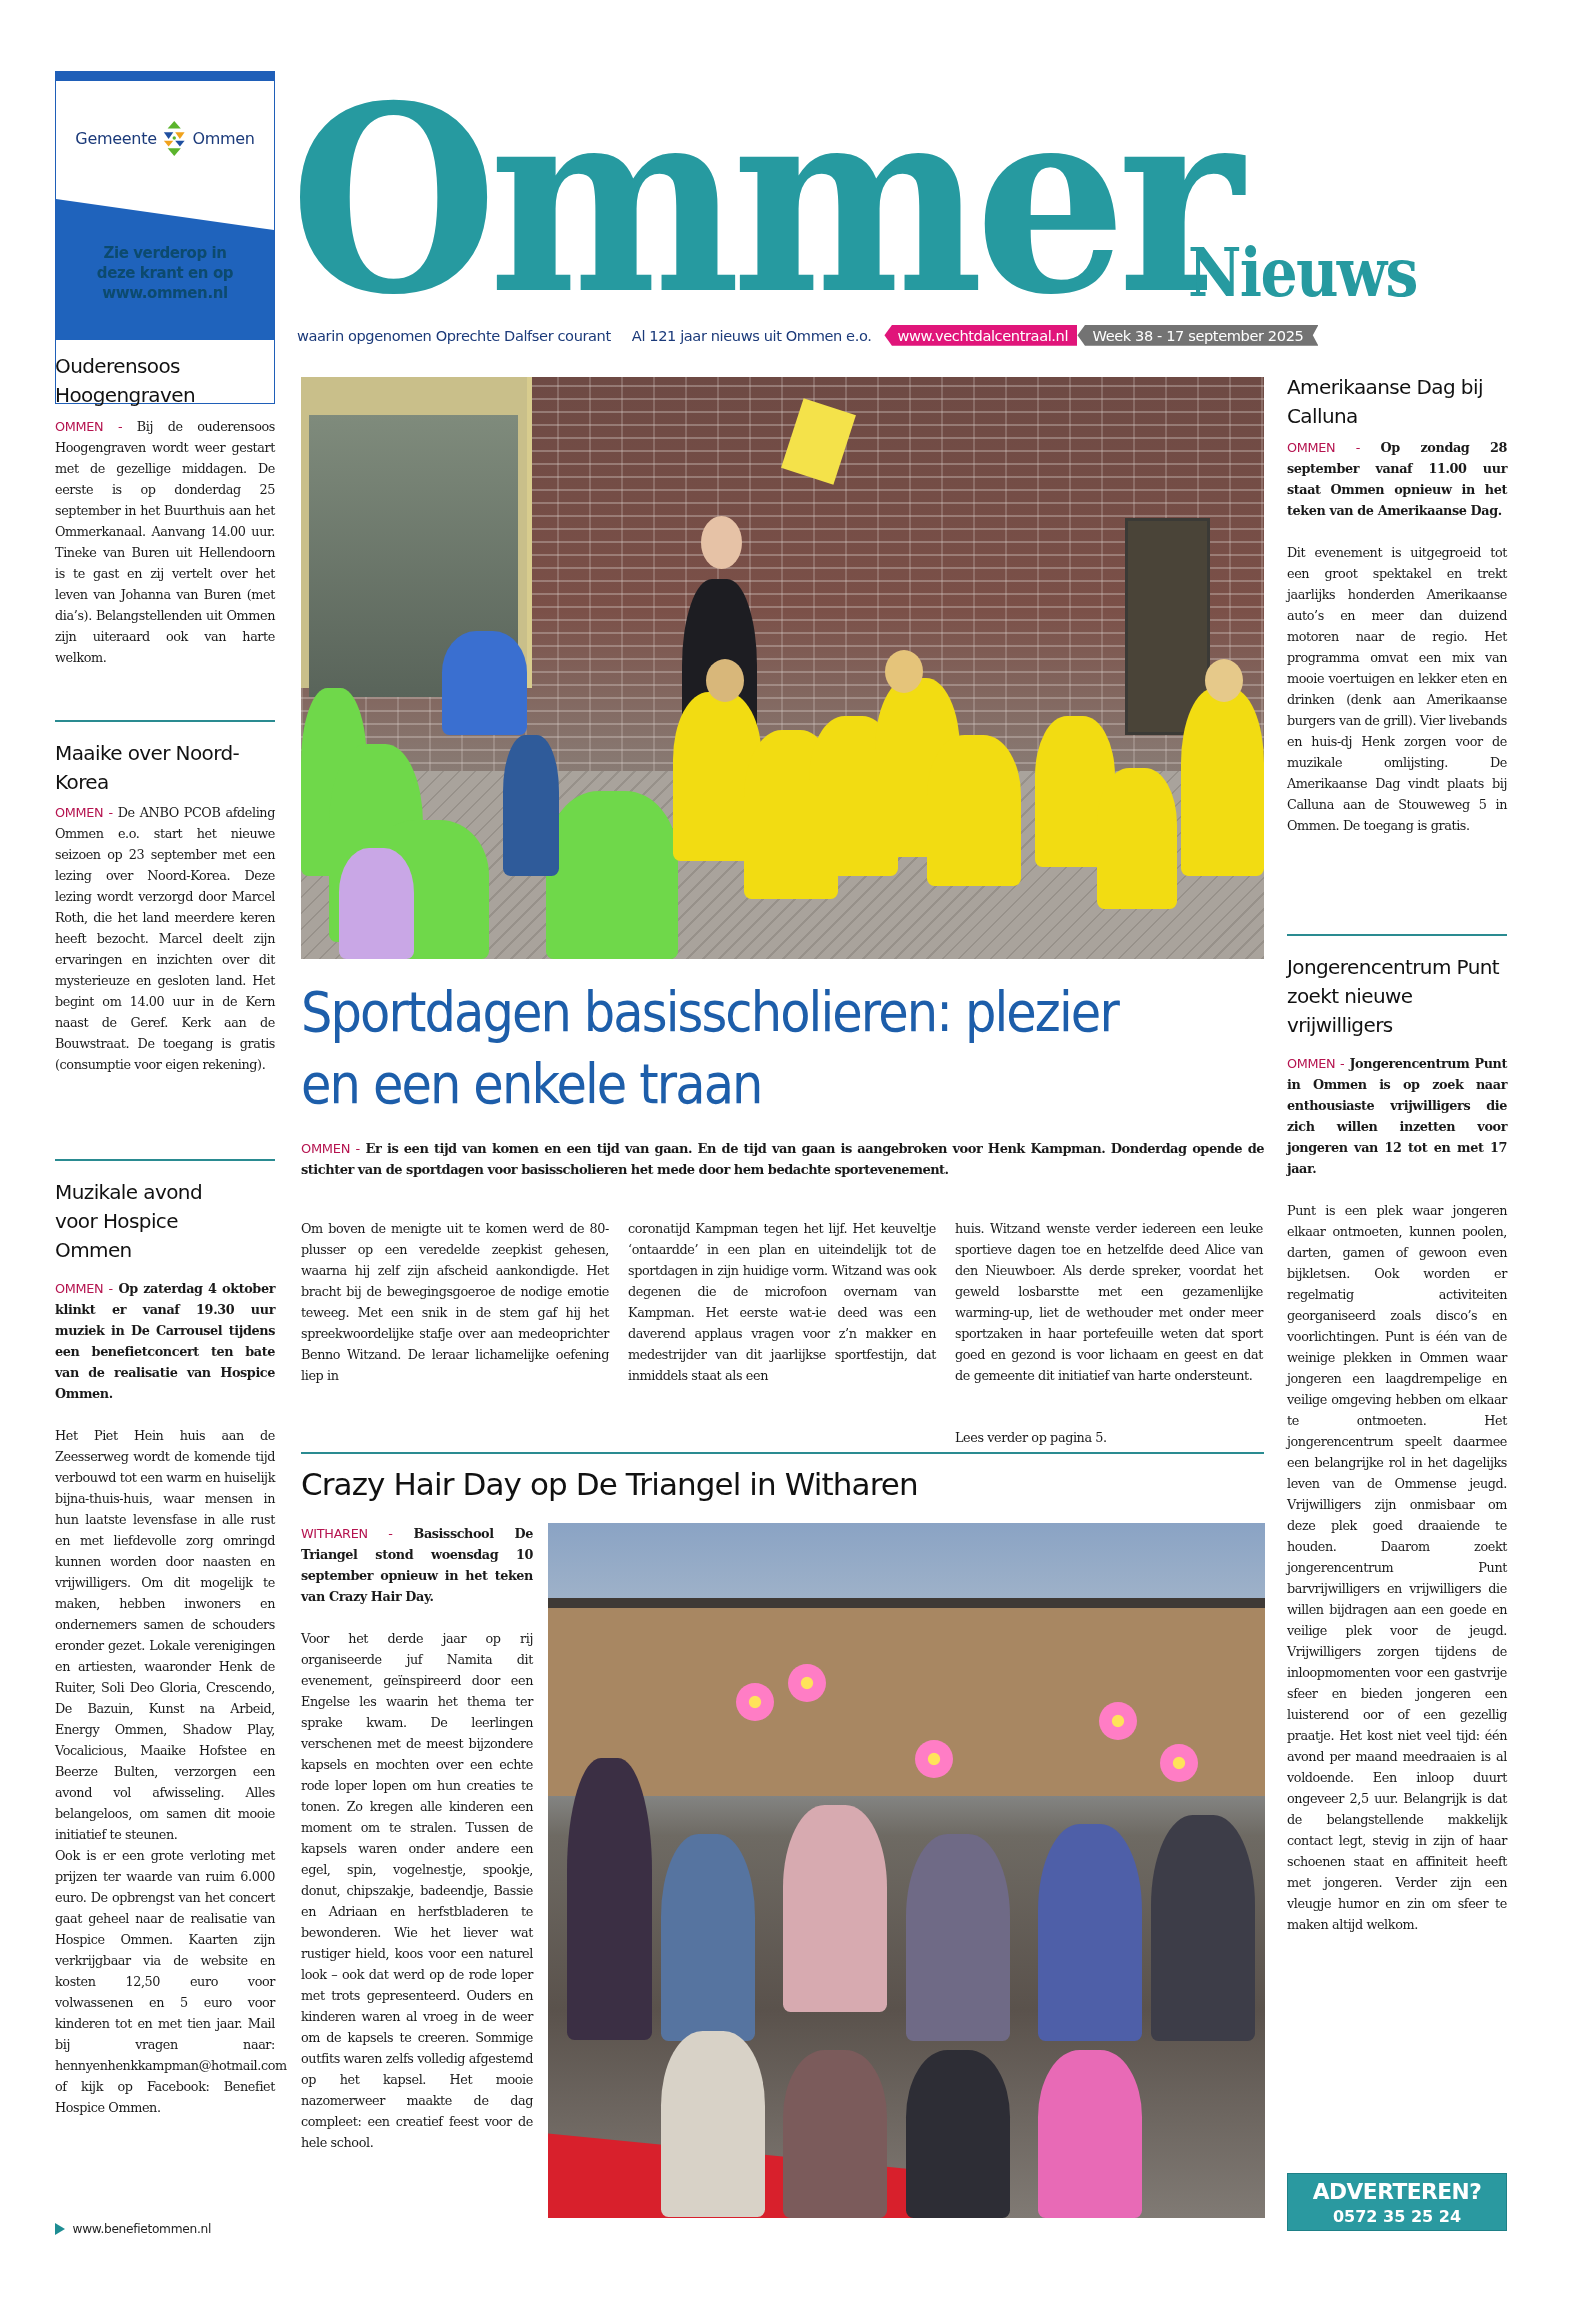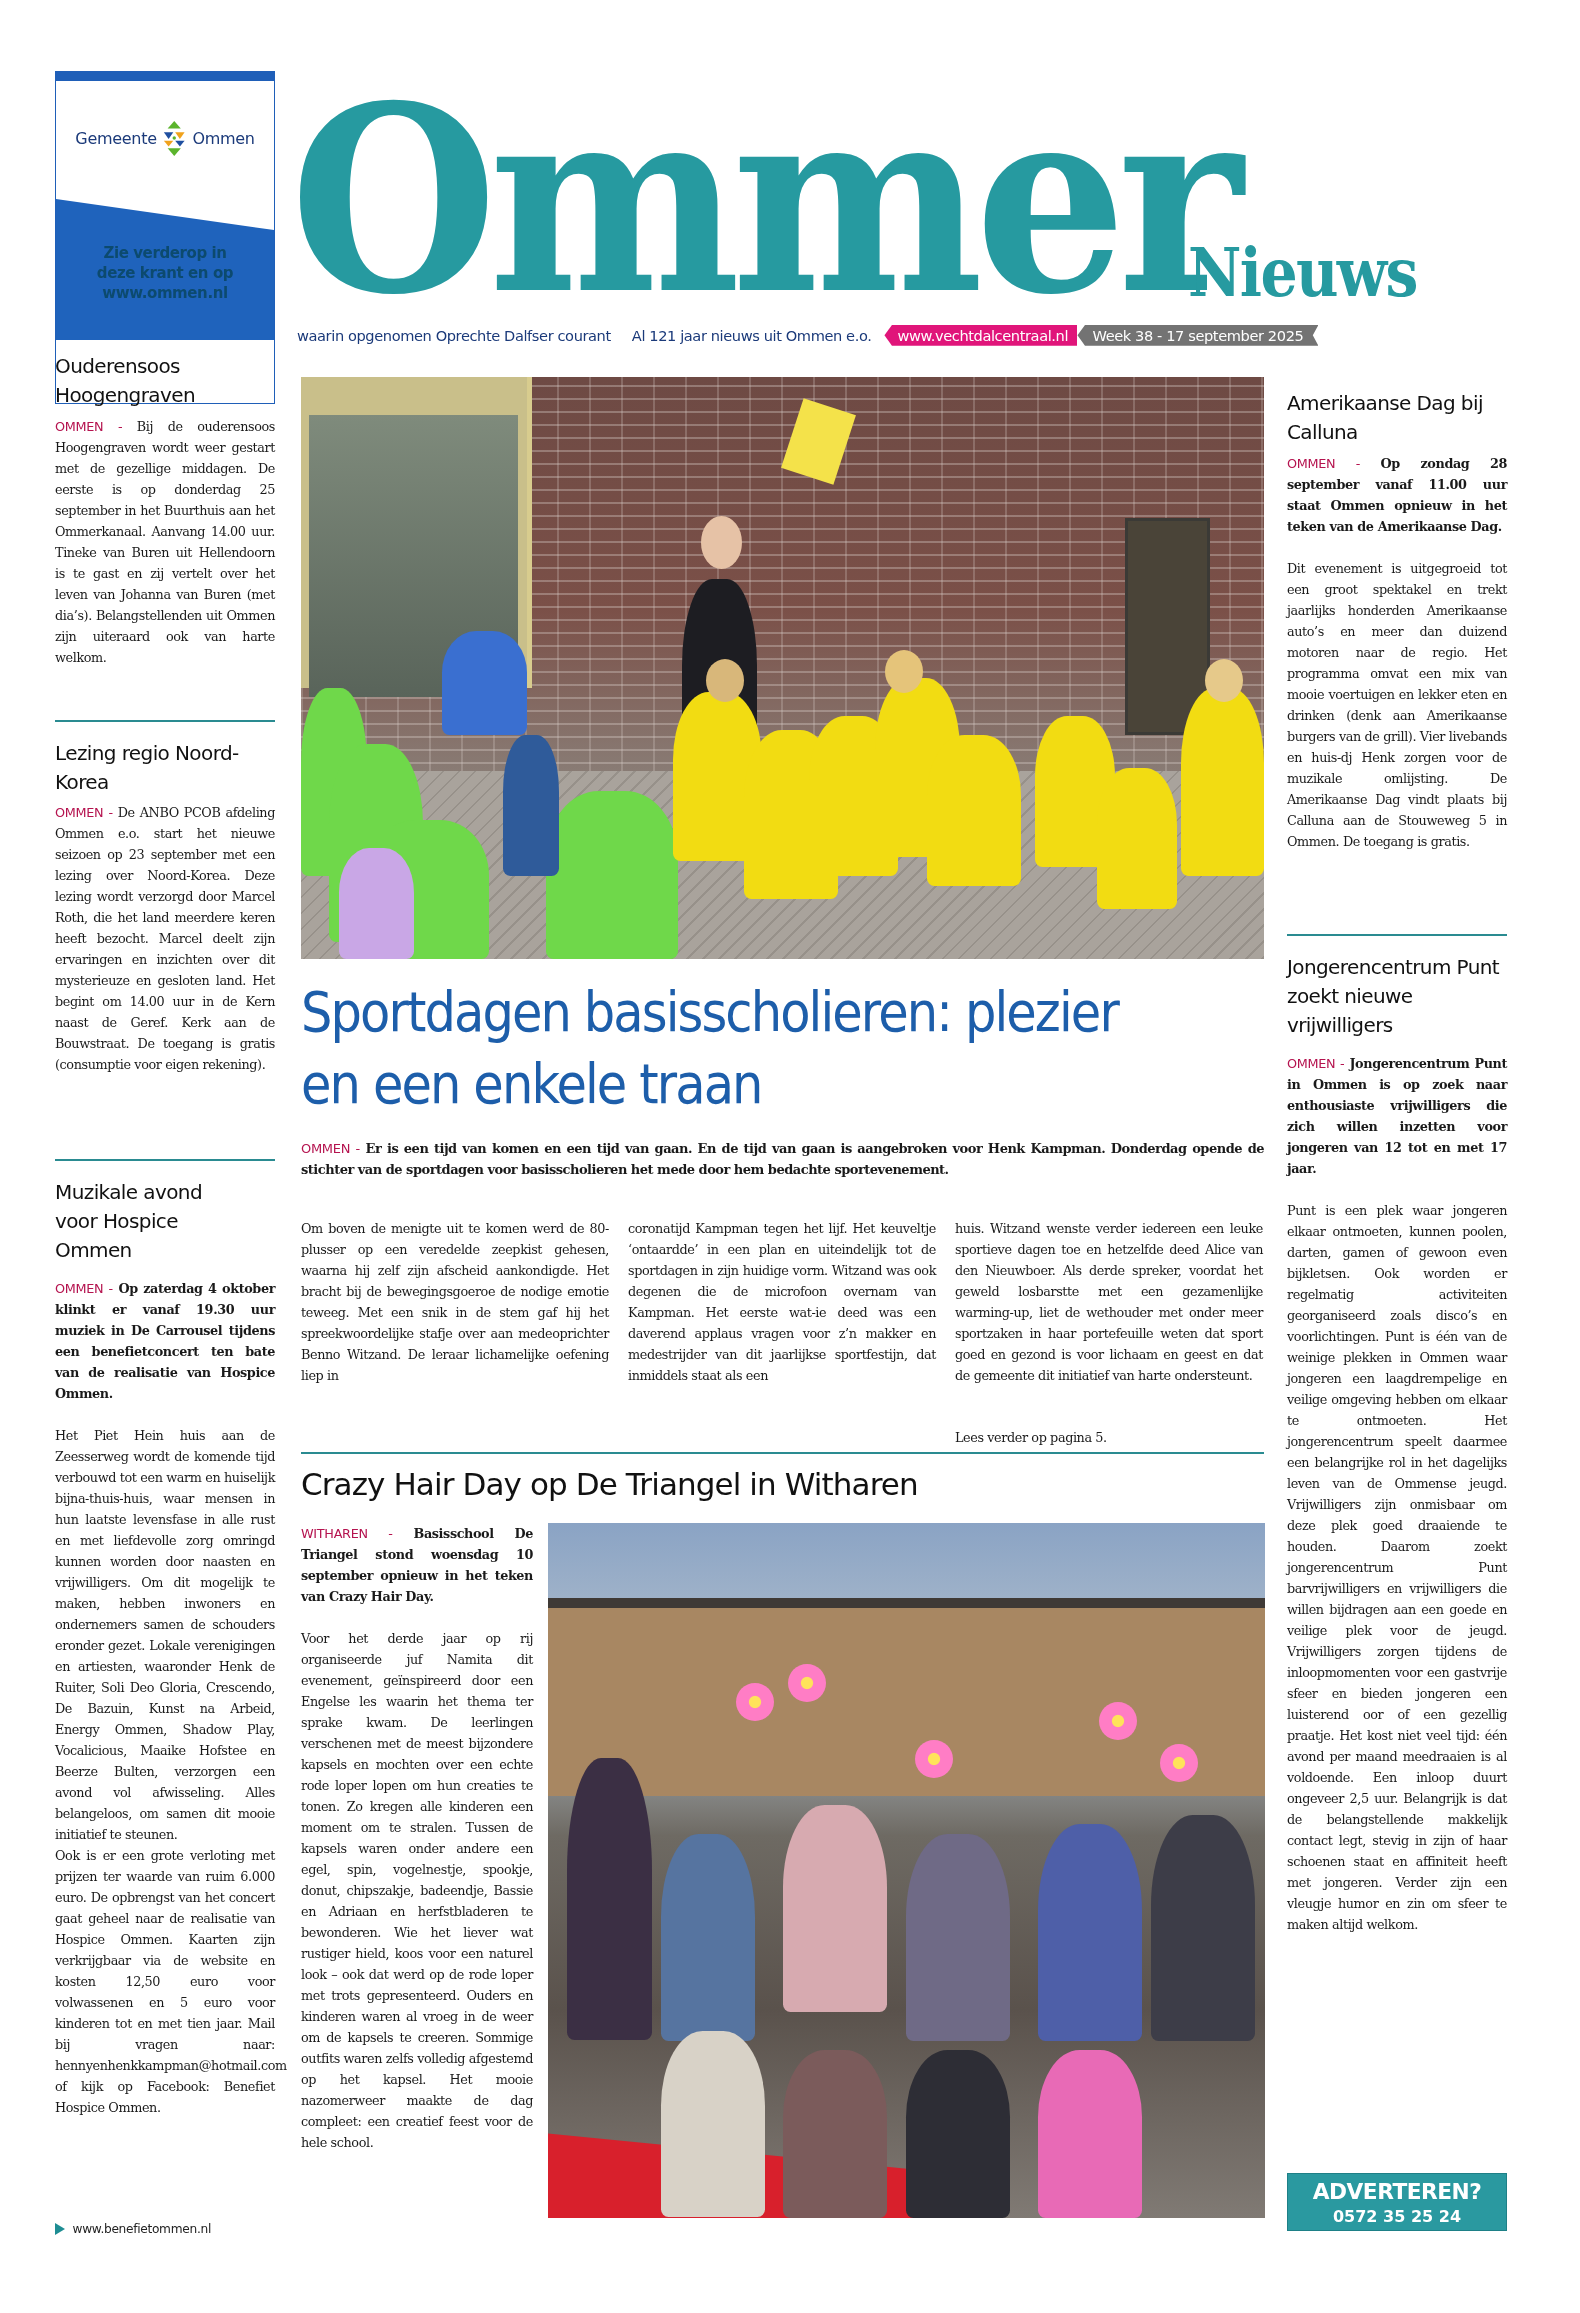--- a/index.html
+++ b/index.html
@@ -111,21 +111,21 @@
   <span class="pill-week">Week 38 - 17 september 2025</span>
 </div>
 
 <div class="col col-left" style="top:352px;">
   <div class="side-h">Ouderensoos Hoogengraven</div>
   <p class="body" style="margin-top:5.6px;"><span class="kicker">OMMEN -</span> <span>Bij de ouderensoos Hoogengraven wordt weer gestart met de gezellige middagen. De eerste is op donderdag 25 september in het Buurthuis aan het Ommerkanaal. Aanvang 14.00 uur. Tineke van Buren uit Hellendoorn is te gast en zij vertelt over het leven van Johanna van Buren (met dia’s). Belangstellenden uit Ommen zijn uiteraard ook van harte welkom.</span></p>
 </div>
 
 <div class="col col-left" style="top:720px;">
   <div class="rule"></div>
-  <div class="side-h" style="margin-top:17px;">Lezing regio Noord-Korea</div>
+  <div class="side-h" style="margin-top:17px;">Maaike over Noord-Korea</div>
   <p class="body" style="margin-top:5.6px;"><span class="kicker">OMMEN -</span> <span>De ANBO PCOB afdeling Ommen e.o. start het nieuwe seizoen op 23 september met een lezing over Noord-Korea. Deze lezing wordt verzorgd door Marcel Roth, die het land meerdere keren heeft bezocht. Marcel deelt zijn ervaringen en inzichten over dit mysterieuze en gesloten land. Het begint om 14.00 uur in de Kern naast de Geref. Kerk aan de Bouwstraat. De toegang is gratis (consumptie voor eigen rekening).</span></p>
 </div>
 
 <div class="col col-left" style="top:1159px;">
   <div class="rule"></div>
   <div class="side-h" style="margin-top:17px; width:188px;">Muzikale avond voor Hospice Ommen</div>
   <p class="body" style="margin-top:13px; font-weight:bold;"><span class="kicker">OMMEN -</span> <span>Op zaterdag 4 oktober klinkt er vanaf 19.30 uur muziek in De Carrousel tijdens een benefietconcert ten bate van de realisatie van Hospice Ommen.</span></p>
   <div class="para-gap"></div>
   <p class="body">Het Piet Hein huis aan de Zeesserweg wordt de komende tijd verbouwd tot een warm en huiselijk bijna-thuis-huis, waar mensen in hun laatste levensfase in alle rust en met liefdevolle zorg omringd kunnen worden door naasten en vrijwilligers. Om dit mogelijk te maken, hebben inwoners en ondernemers samen de schouders eronder gezet. Lokale verenigingen en artiesten, waaronder Henk de Ruiter, Soli Deo Gloria, Crescendo, De Bazuin, Kunst na Arbeid, Energy Ommen, Shadow Play, Vocalicious, Maaike Hofstee en Beerze Bulten, verzorgen een avond vol afwisseling. Alles belangeloos, om samen dit mooie initiatief te steunen.</p>
   <p class="body">Ook is er een grote verloting met prijzen ter waarde van ruim 6.000 euro. De opbrengst van het concert gaat geheel naar de realisatie van Hospice Ommen. Kaarten zijn verkrijgbaar via de website en kosten 12,50 euro voor volwassenen en 5 euro voor kinderen tot en met tien jaar. Mail bij vragen naar: hennyenhenkkampman@hotmail.com of kijk op Facebook: Benefiet Hospice Ommen.</p>
@@ -203,21 +203,21 @@
   <div class="kid" style="left:235px;top:282px;width:104px;height:207px;background:#d7aab0;"></div>
   <div class="kid" style="left:358px;top:311px;width:104px;height:207px;background:#6f6a86;"></div>
   <div class="kid" style="left:490px;top:301px;width:104px;height:217px;background:#4e5fa8;"></div>
   <div class="kid" style="left:603px;top:292px;width:104px;height:226px;background:#3d3d48;"></div>
   <div class="kid" style="left:113px;top:508px;width:104px;height:186px;background:#d8d2c7;"></div>
   <div class="kid" style="left:235px;top:527px;width:104px;height:168px;background:#7b5b5b;"></div>
   <div class="kid" style="left:358px;top:527px;width:104px;height:168px;background:#2d2d35;"></div>
   <div class="kid" style="left:490px;top:527px;width:104px;height:168px;background:#e86ab6;"></div>
 </div>
 
-<div class="col col-right" style="top:373px;margin-top:16px;">
+<div class="col col-right" style="top:373px;">
   <div class="side-h">Amerikaanse Dag bij Calluna</div>
   <p class="body" style="margin-top:5.6px; font-weight:bold;"><span class="kicker">OMMEN -</span> <span>Op zondag 28 september vanaf 11.00 uur staat Ommen opnieuw in het teken van de Amerikaanse Dag.</span></p>
   <div class="para-gap"></div>
   <p class="body">Dit evenement is uitgegroeid tot een groot spektakel en trekt jaarlijks honderden Amerikaanse auto’s en meer dan duizend motoren naar de regio. Het programma omvat een mix van mooie voertuigen en lekker eten en drinken (denk aan Amerikaanse burgers van de grill). Vier livebands en huis-dj Henk zorgen voor de muzikale omlijsting. De Amerikaanse Dag vindt plaats bij Calluna aan de Stouweweg 5 in Ommen. De toegang is gratis.</p>
 </div>
 
 <div class="col col-right" style="top:934px;">
   <div class="rule"></div>
   <div class="side-h" style="margin-top:17px;">Jongerencentrum Punt zoekt nieuwe vrijwilligers</div>
   <p class="body" style="margin-top:13px; font-weight:bold;"><span class="kicker">OMMEN -</span> <span>Jongerencentrum Punt in Ommen is op zoek naar enthousiaste vrijwilligers die zich willen inzetten voor jongeren van 12 tot en met 17 jaar.</span></p>

